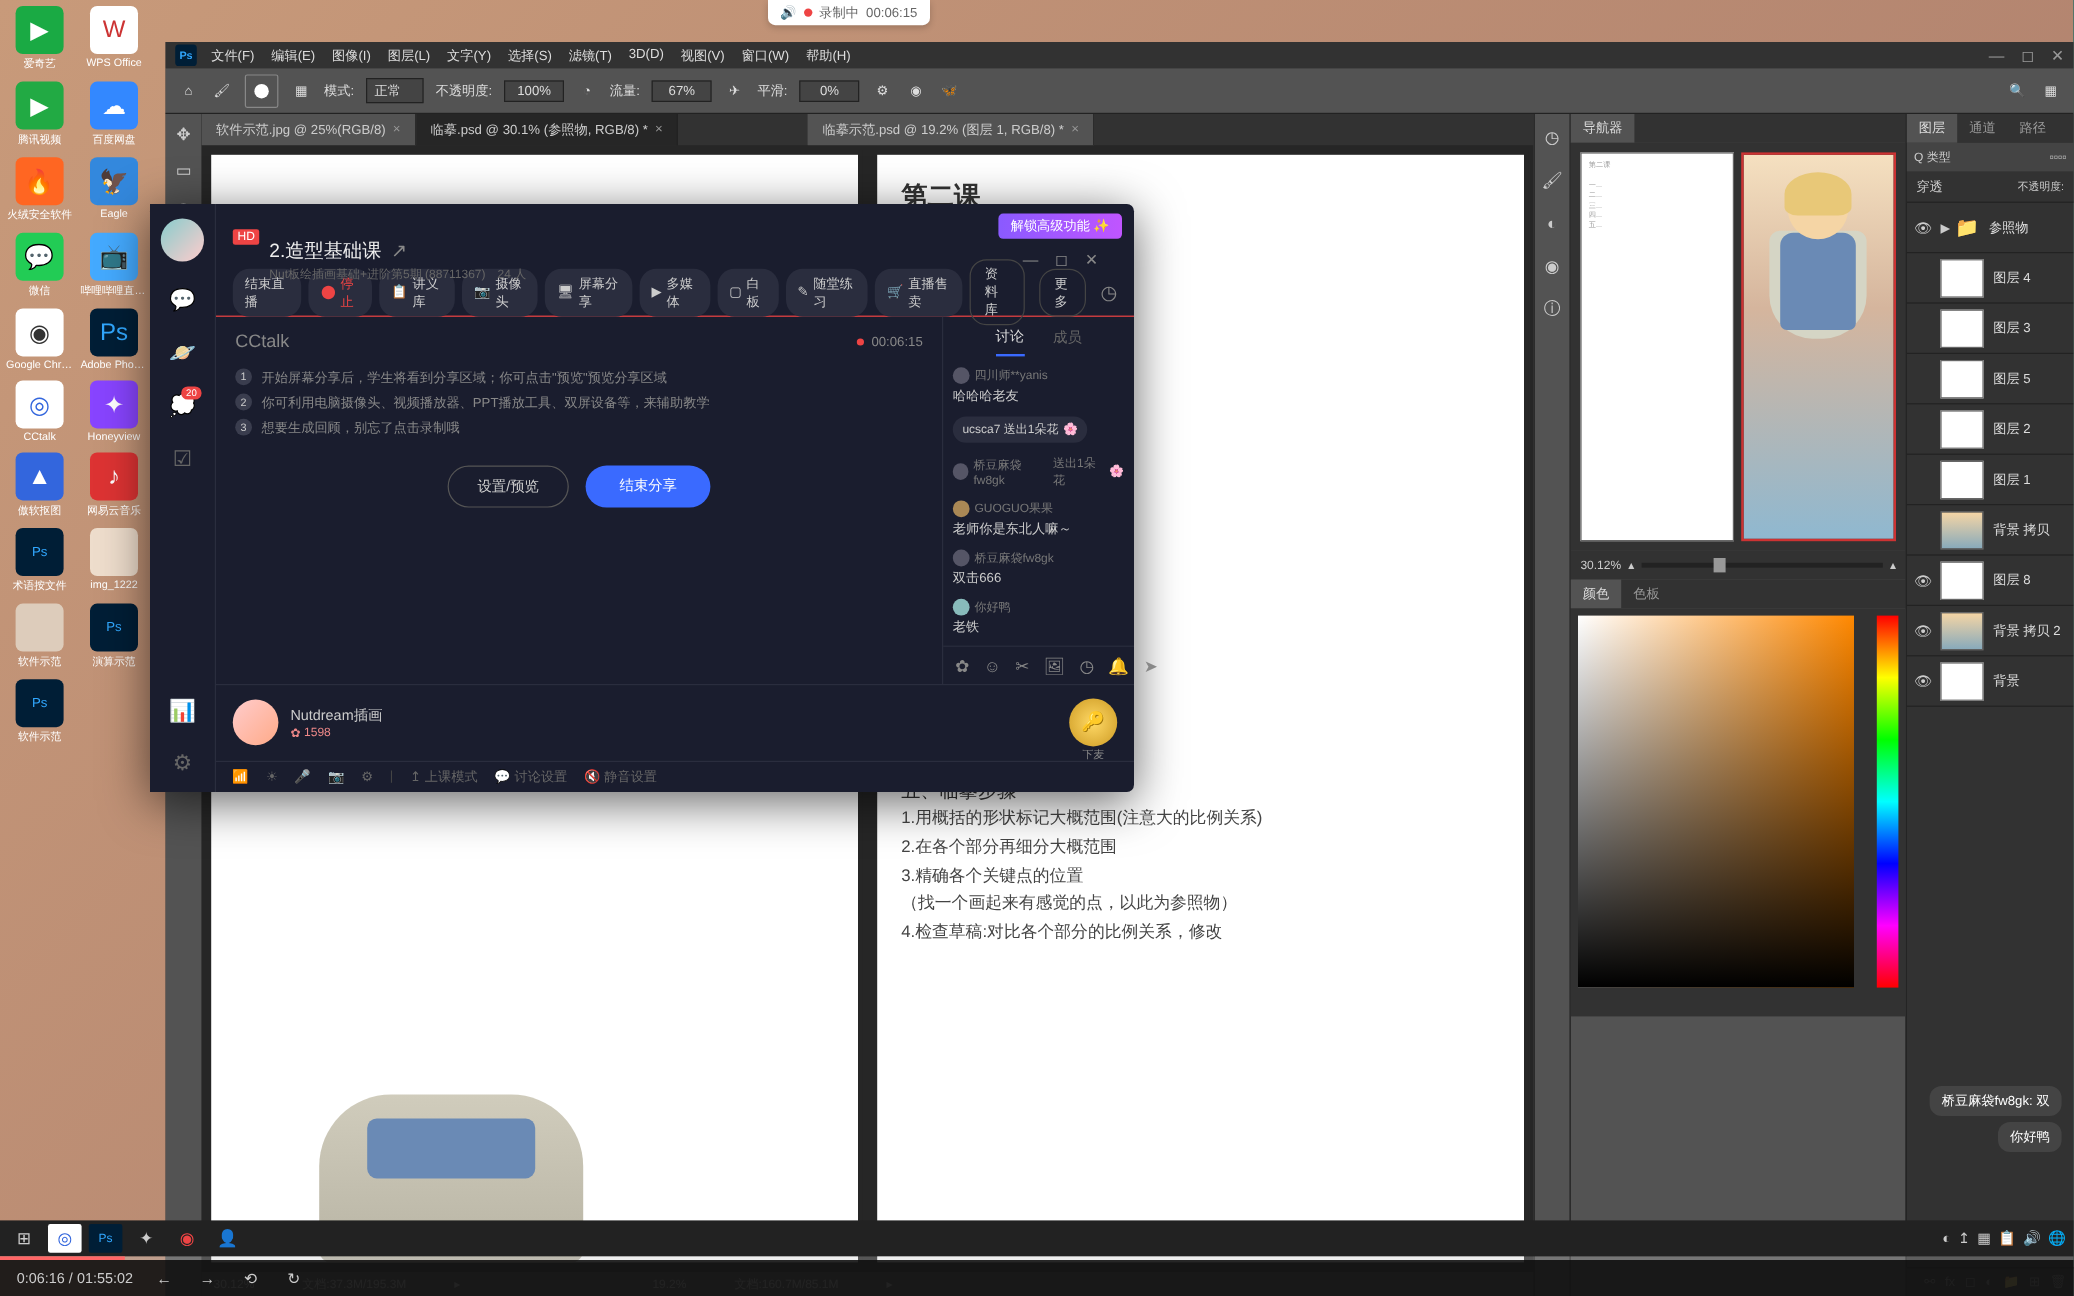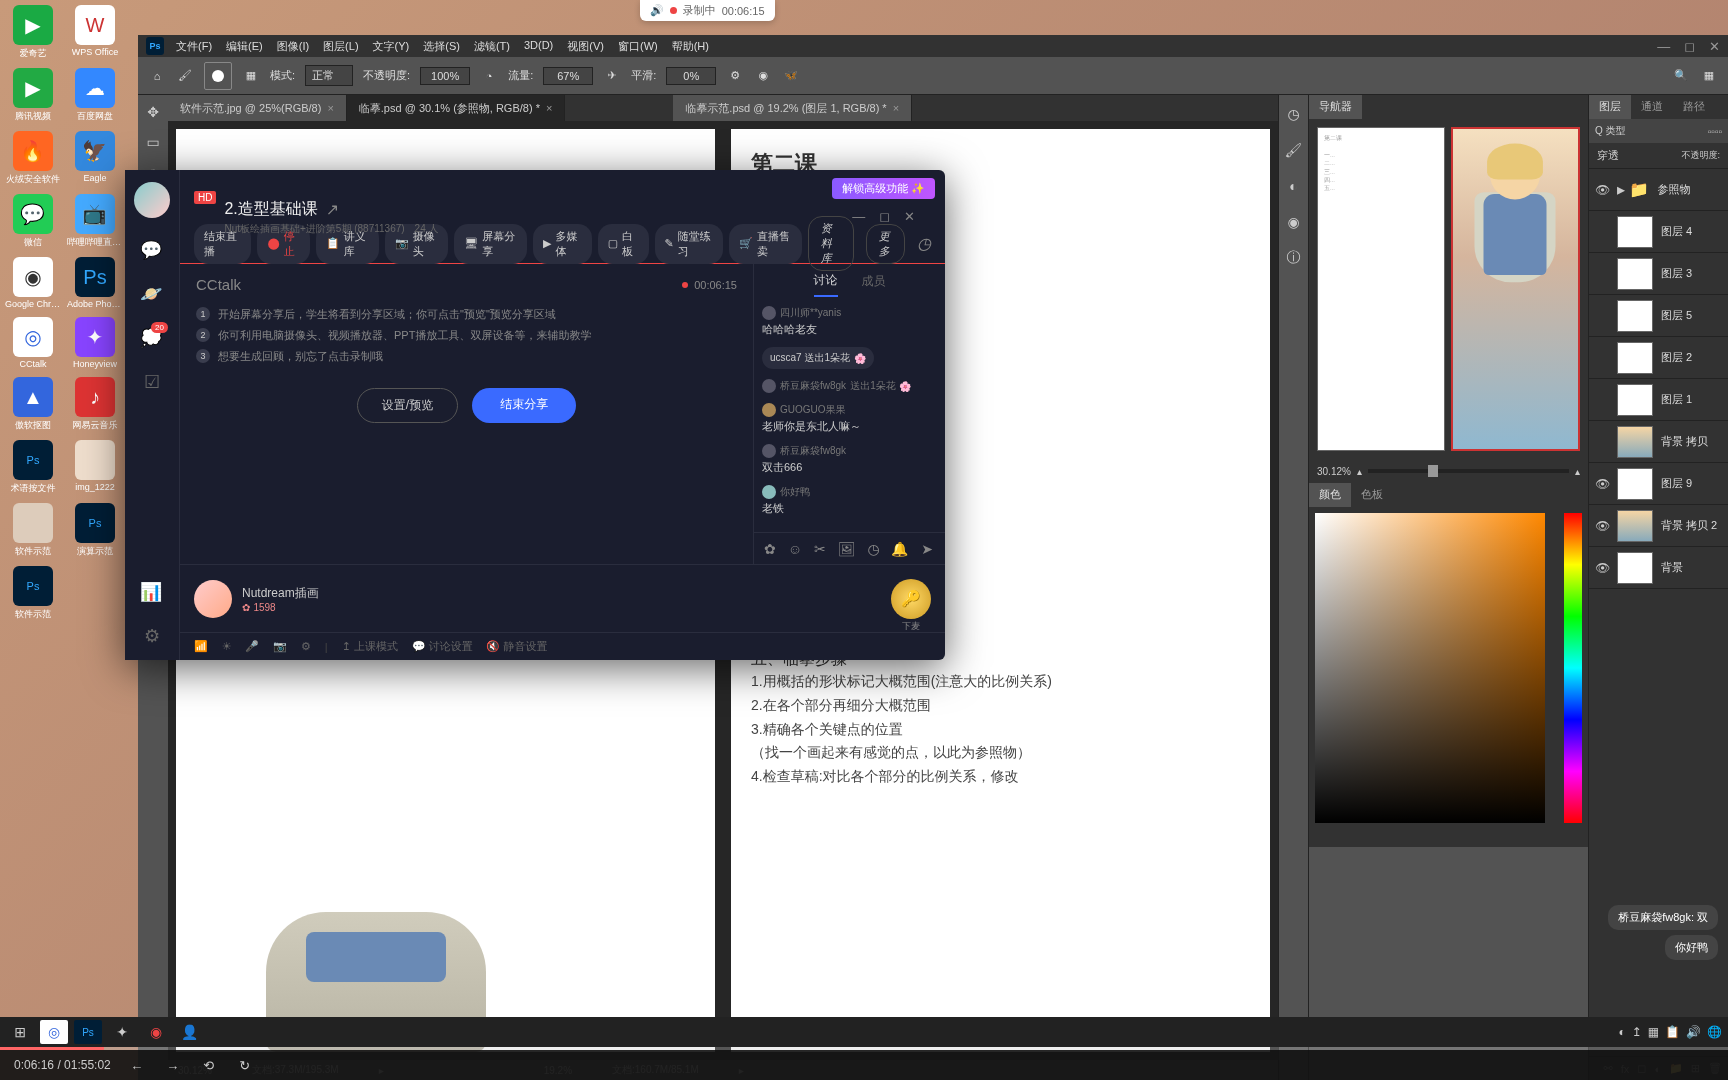--- a/index.html
+++ b/index.html
@@ -78,41 +78,41 @@
 .cc-title { color: #eee; font-size: 16px; font-weight: 500; }
 .cc-subtitle { color: #666; font-size: 10px; margin-top: 2px; }
 .cc-title-wrap { display: flex; flex-direction: column; margin-top: 40px; }
 .cc-header-right { position: absolute; right: 10px; top: 8px; display: flex; align-items: center; gap: 10px; flex-direction: column; }
 .cc-unlock { background: linear-gradient(90deg,#8a5aff,#c055ff); color: #fff; font-size: 11px; padding: 3px 10px; border-radius: 4px; }
 .cc-wincontrols { display: flex; gap: 14px; color: #888; font-size: 13px; }
 .cc-toolbar { height: 40px; display: flex; align-items: center; padding: 0 14px; gap: 6px; border-bottom: 1px solid #ef4444; }
 .cc-tb-btn { background: #2a2d3e; color: #ccc; font-size: 11px; padding: 5px 10px; border-radius: 14px; display: flex; align-items: center; gap: 4px; }
 .cc-tb-btn.end-live { background: #2a2d3e; }
 .cc-tb-btn.stop { color: #e44; }
-.cc-tb-right { margin-left: auto; display: flex; gap: 12px; align-items: center; font-style: italic; }
+.cc-tb-right { margin-left: auto; display: flex; gap: 12px; align-items: center; }
 .cc-tb-outline { border: 1px solid #444; color: #ccc; font-size: 11px; padding: 4px 12px; border-radius: 14px; }
 .cc-content { flex: 1; display: flex; }
 .cc-left { flex: 1; display: flex; flex-direction: column; padding: 12px 16px; }
 .cc-brand { color: #888; font-size: 15px; margin-bottom: 4px; }
 .cc-timer-row { display: flex; justify-content: flex-end; align-items: center; gap: 6px; color: #888; font-size: 11px; margin-top: -18px; }
 .cc-rec-dot { width: 6px; height: 6px; background: #e44; border-radius: 50%; }
 .cc-share-visual { display: flex; flex-direction: column; align-items: center; margin-top: 10px; }
 .cc-monitor { width: 80px; height: 55px; border: 2px solid #555; border-radius: 6px; position: relative; margin-left: 12px; }
 .cc-monitor-tab { position: absolute; top: -6px; left: 30px; width: 14px; height: 6px; background: #555; border-radius: 2px 2px 0 0; }
 .cc-monitor-fin { position: absolute; bottom: 6px; right: 8px; color: #777; font-size: 9px; }
 .cc-circles { position: absolute; left: -18px; bottom: 4px; display: flex; }
 .cc-circle { width: 20px; height: 20px; border: 2px solid #555; border-radius: 50%; background: #1a1d2e; margin-right: -6px; }
 .cc-share-text { color: #aaa; font-size: 13px; margin-top: 12px; }
 .cc-tips { margin-top: 16px; display: flex; flex-direction: column; gap: 6px; }
 .cc-tip { color: #888; font-size: 11px; display: flex; gap: 8px; }
 .cc-tip-num { width: 14px; height: 14px; background: #3a3d4e; border-radius: 50%; display: flex; align-items: center; justify-content: center; font-size: 9px; color: #ccc; }
 .cc-share-btns { display: flex; gap: 14px; justify-content: center; margin-top: 24px; }
 .cc-btn-outline { border: 1px solid #555; color: #ccc; padding: 8px 24px; border-radius: 20px; font-size: 12px; }
 .cc-btn-primary { background: #3a6aff; color: #fff; padding: 8px 28px; border-radius: 20px; font-size: 12px; }
-.cc-right { width: 192px; border-left: 1px solid #2a2d3e; display: flex; flex-direction: column; }
+.cc-right { width: 160px; border-left: 1px solid #2a2d3e; display: flex; flex-direction: column; }
 .cc-right-tabs { height: 34px; display: flex; justify-content: center; align-items: center; gap: 24px; font-size: 12px; }
 .cc-rtab { color: #666; padding: 6px 0; }
 .cc-rtab.active { color: #ddd; border-bottom: 2px solid #3a6aff; }
 .cc-chat { flex: 1; padding: 8px; display: flex; flex-direction: column; gap: 10px; font-size: 11px; overflow: hidden; }
 .cc-msg { display: flex; flex-direction: column; gap: 2px; }
 .cc-msg-user { color: #777; font-size: 10px; display: flex; align-items: center; gap: 4px; }
 .cc-msg-ava { width: 14px; height: 14px; border-radius: 50%; background: #556; }
 .cc-msg-text { color: #ccc; }
 .cc-gift { background: #2a2d3e; border-radius: 12px; padding: 4px 8px; color: #ccc; font-size: 10px; display: inline-flex; align-items: center; gap: 4px; align-self: flex-start; }
 .cc-flower { color: #f8a; }
@@ -448,21 +448,21 @@
             <span class="ps-layer-name">图层 1</span>
           </div>
         <div class="ps-layer">
             <span class="ps-layer-eye"></span>
             <div class="ps-layer-thumb" style="background:linear-gradient(#f5d5a5,#8ab)"></div>
             <span class="ps-layer-name">背景 拷贝</span>
           </div>
         <div class="ps-layer">
             <span class="ps-layer-eye">👁</span>
             <div class="ps-layer-thumb"></div>
-            <span class="ps-layer-name">图层 9</span>
+            <span class="ps-layer-name">图层 8</span>
           </div>
         <div class="ps-layer">
             <span class="ps-layer-eye">👁</span>
             <div class="ps-layer-thumb" style="background:linear-gradient(#f5d5a5,#8ab)"></div>
             <span class="ps-layer-name">背景 拷贝 2</span>
           </div>
         <div class="ps-layer">
             <span class="ps-layer-eye">👁</span>
             <div class="ps-layer-thumb"></div>
             <span class="ps-layer-name">背景</span>

